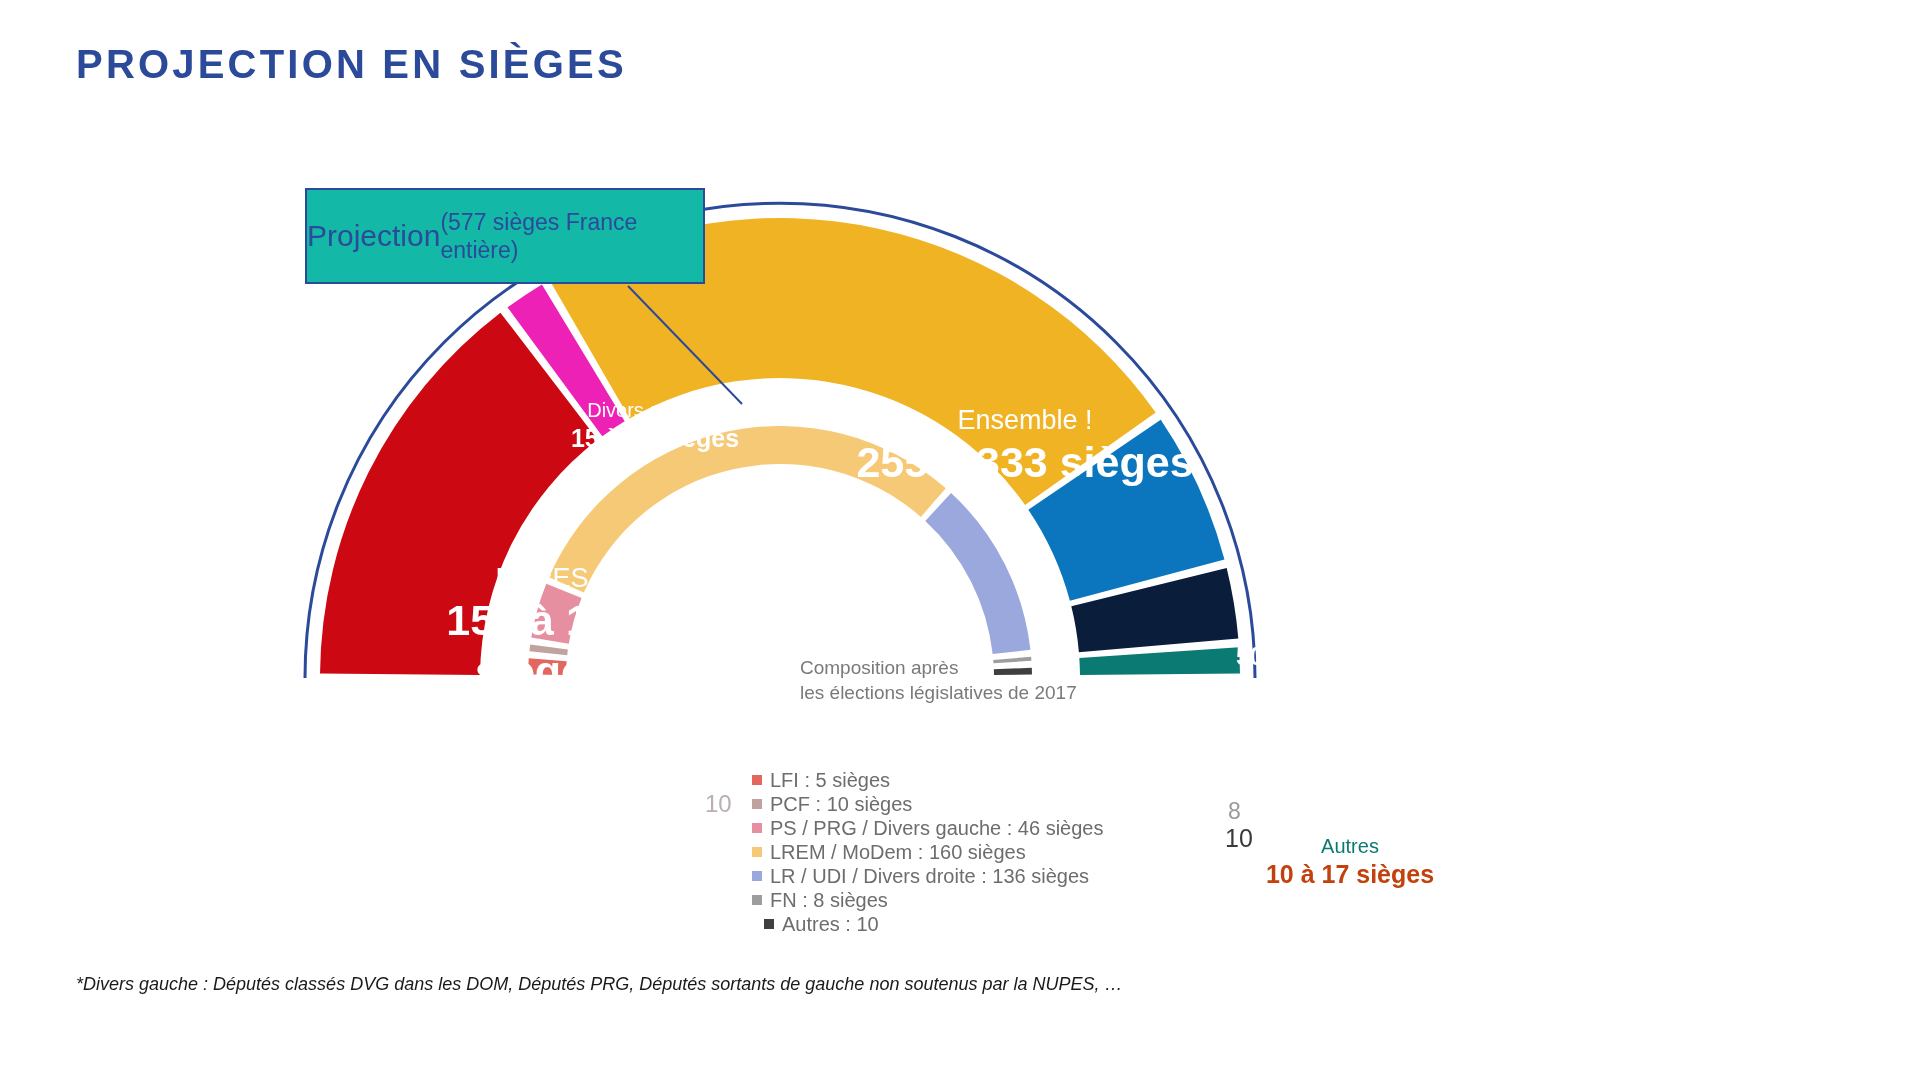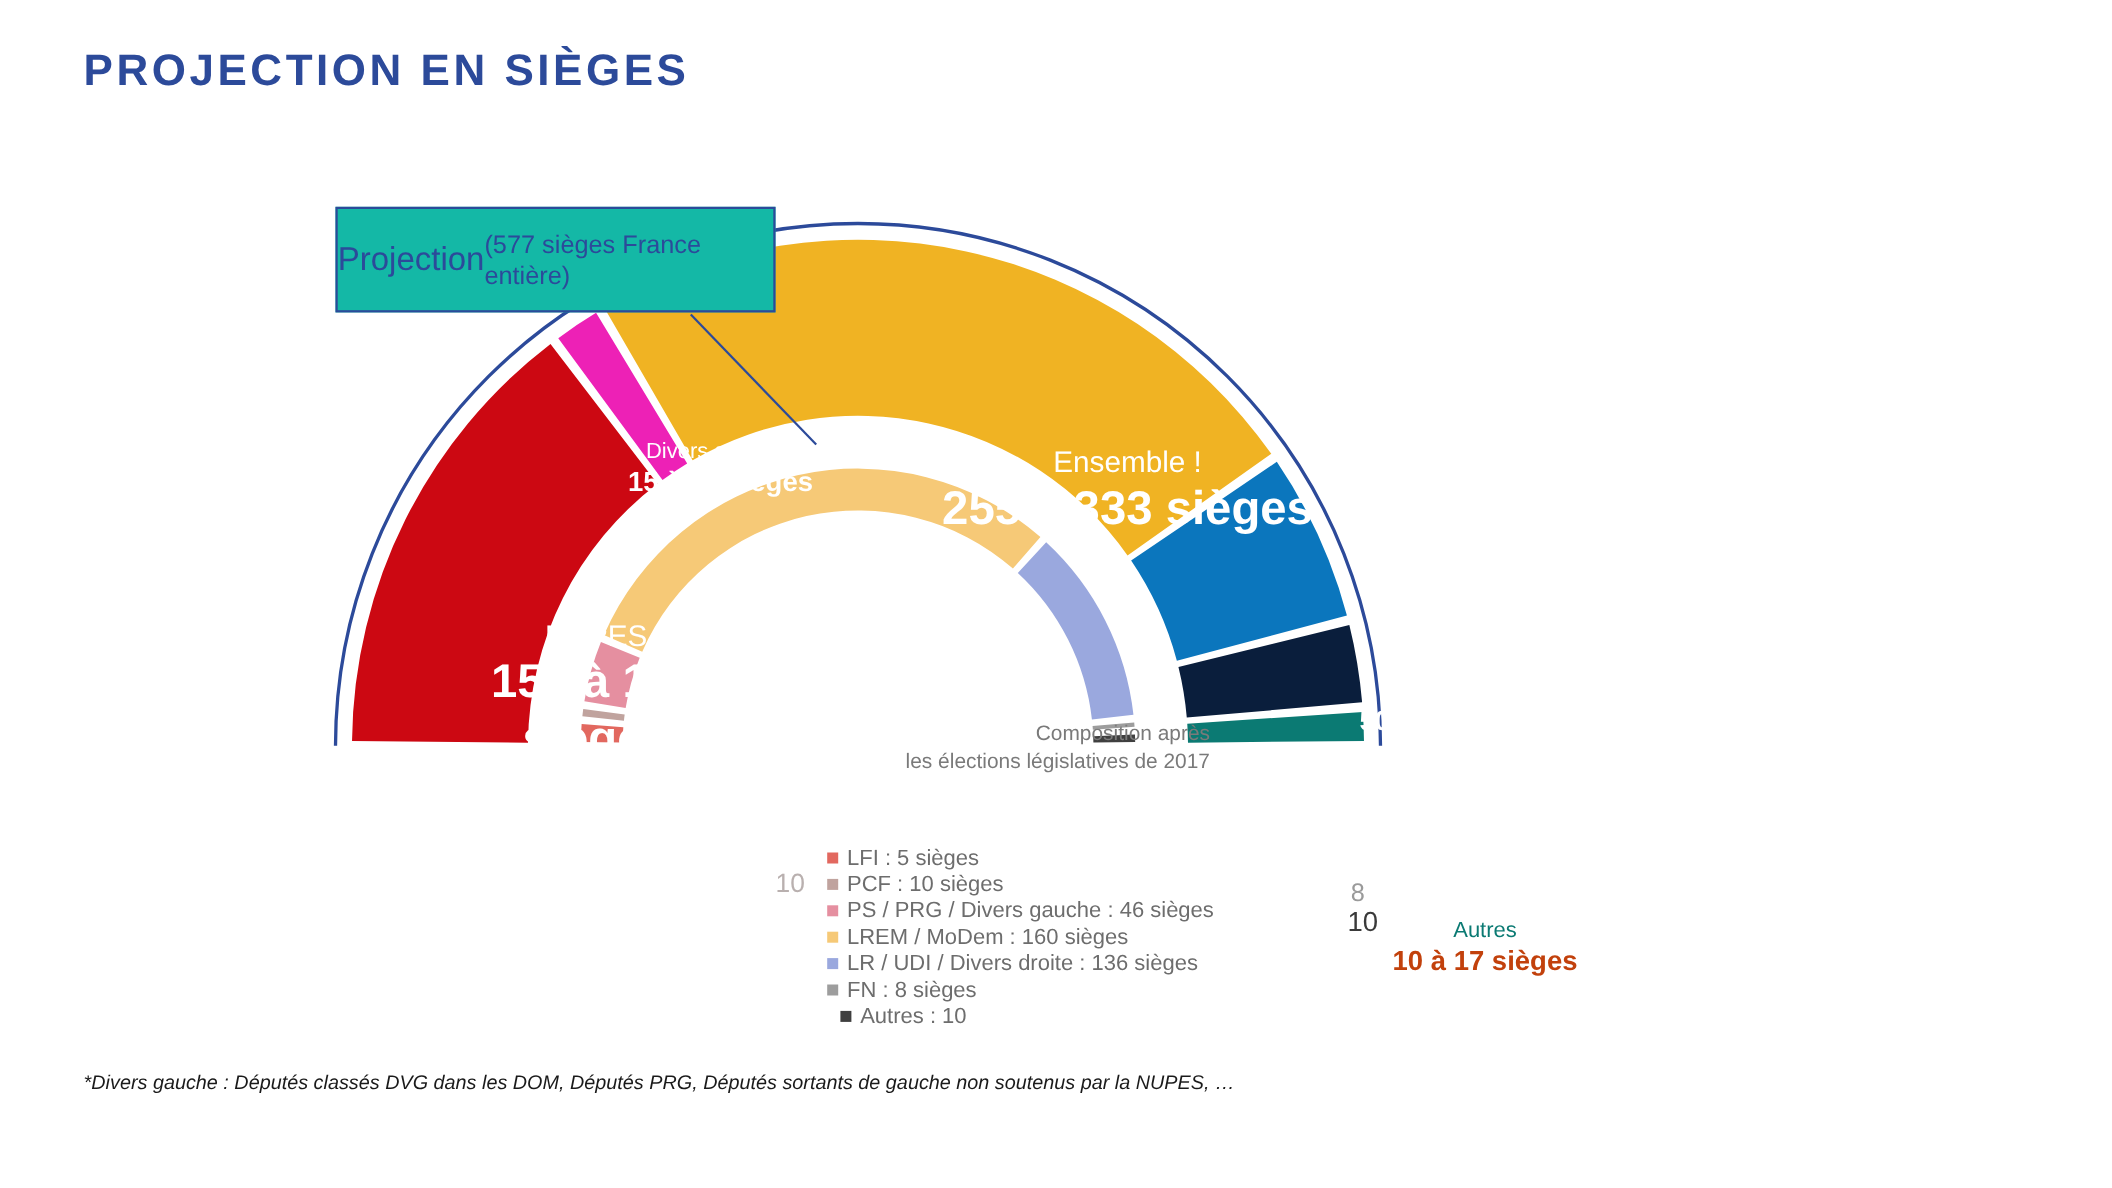--- a/index.html
+++ b/index.html
@@ -40,21 +40,21 @@
   #label-nupes{left:392px;top:562px;width:300px;}
   #label-ensemble{left:790px;top:404px;width:470px;}
   #label-dvg{left:540px;top:398px;width:230px;}
   #label-lrudi{left:1170px;top:616px;width:300px;}
   #label-rn{left:1220px;top:726px;width:260px;}
   #label-autres{left:1215px;top:834px;width:270px;color:#0b7a73;}
   #label-autres .seg-name-sm{color:#0b7a73;}
   #label-autres .seg-value-sm{color:#c2410c;}
   #inner-caption{
     position:absolute;left:800px;top:655px;width:300px;
-    text-align:right;color:#7a7a7a;font-size:19px;line-height:1.34;
+    text-align:left;color:#7a7a7a;font-size:19px;line-height:1.34;
     z-index:20;pointer-events:none;
   }
   .ring-num{
     position:absolute;color:#ffffff;font-weight:normal;font-size:24px;
     z-index:21;pointer-events:none;
   }
   #ring-num-350{left:878px;top:578px;}
   #ring-num-136{left:1167px;top:715px;}
   #ring-num-46{left:708px;top:760px;}
   #ring-num-10{left:705px;top:790px;color:#b9b0af;}

